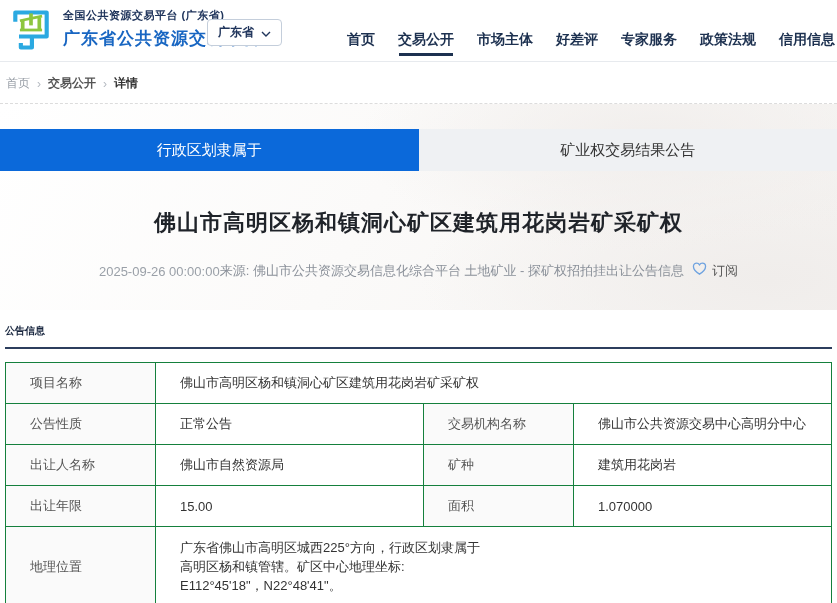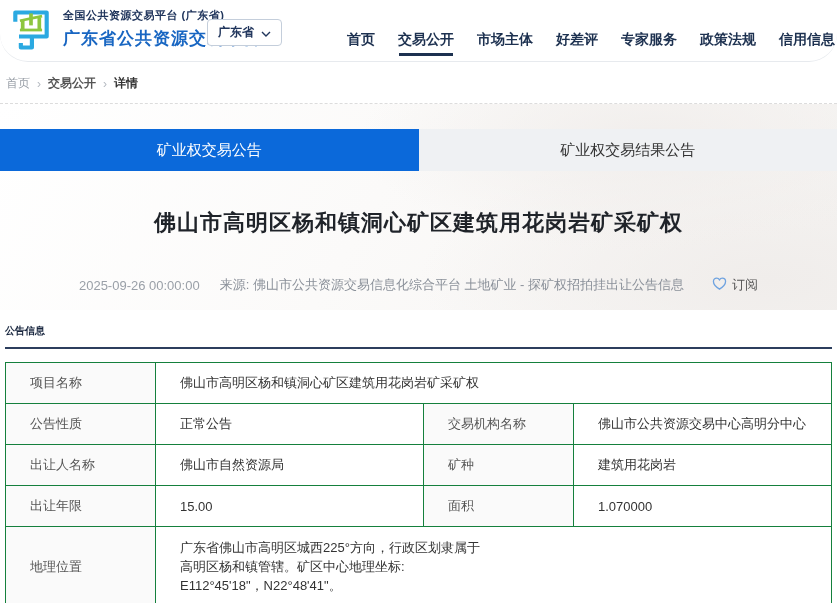--- a/index.html
+++ b/index.html
@@ -1,20 +1,20 @@
 <!DOCTYPE html>
 <html><head>
 <meta charset="utf-8">
 <style>
   * { margin:0; padding:0; box-sizing:border-box; }
   html,body { width:837px; height:603px; overflow:hidden; background:#fff;
     font-family:"Liberation Sans","DejaVu Sans",sans-serif; }
 
   
-  .header { position:relative; height:62px; background:#fff; border-bottom:1px solid #e7eaee;border-radius:28px; }
+  .header { position:relative; height:62px; background:#fff; border-bottom:1px solid #e7eaee; }
   .logo-area { position:absolute; left:8px; top:6px; display:flex; align-items:flex-start; gap:9px; cursor:pointer; }
   .title-block { padding-top:2px; }
   .small-title { font-size:11px; font-weight:bold; color:#20355c; letter-spacing:.5px; }
   .main-title { font-size:17px; font-weight:bold; color:#1866c2; margin-top:4px; letter-spacing:1px; }
   .region-btn { position:absolute; left:207px; top:19px; border:1px solid #c4cedb; border-radius:4px;
     padding:4px 10px; font-size:12px; color:#20355c; display:flex; align-items:center; gap:7px;
     background:#fff; cursor:pointer; font-weight:bold;text-align:center; }
   .auth-row { position:absolute; right:3px; top:5px; display:flex; gap:10px; }
   .auth-btn { border:1px solid #d9dde3; border-radius:2px; padding:4px 11px; font-size:12px; color:#333;
     display:flex; align-items:center; gap:6px; background:#fff; cursor:pointer; }
@@ -33,24 +33,24 @@
   
   .banner { height:206px; background:
       radial-gradient(420px 160px at 78% 18%, #f1eeec 0%, rgba(241,238,236,0) 70%),
       radial-gradient(500px 200px at 92% 85%, #f0edeb 0%, rgba(240,237,235,0) 70%),
       linear-gradient(120deg,#ffffff 0%,#fbfaf9 45%,#f5f3f1 100%); }
   .tabs { display:flex; padding-top:25px; }
   .tab { width:50%; height:42px; line-height:42px; text-align:center; font-size:15px; cursor:pointer; }
   .tab.active { background:#0b69da; color:#fff; }
   .tab.inactive { background:#eff1f3; color:#333; }
   .banner-title { text-align:center; margin-top:37px; font-size:22px; font-weight:bold; color:#1f2329; letter-spacing:1px; }
-  .banner-meta { margin-top:38px; display:flex; justify-content:center; align-items:center; gap:20px; font-size:13px; }
+  .banner-meta { margin-top:24px; display:flex; justify-content:center; align-items:center; gap:0; font-size:13px; }
   .meta-date { color:#9aa0a8; }
   .meta-source { color:#8a9099; }
-  .subscribe { display:flex; align-items:center; gap:5px; color:#555; cursor:pointer; margin-left:8px; }
+  .subscribe { display:flex; align-items:flex-start; gap:5px; color:#555; cursor:pointer; margin-left:8px; }
 
   
   .section { padding:0 5px; }
   .section-title { font-size:10px; font-weight:bold; color:#16243d; padding:14px 0 9px; border-bottom:2px solid #2c3e5d; }
   table.info { width:100%; border-collapse:collapse; margin-top:13px; font-size:13px; }
   table.info td { border:1px solid #15803d; padding:11px 10px 11px 24px; vertical-align:middle; }
   td.lbl { background:#fafafa; color:#555; }
   td.val { color:#333; background:#fff; }
   .geo-line { line-height:19px; }
 </style>
@@ -99,21 +99,21 @@
 <div class="breadcrumb">
   <span class="crumb-first">首页</span>
   <span class="crumb-sep">›</span>
   <span class="crumb-mid">交易公开</span>
   <span class="crumb-sep">›</span>
   <span class="crumb-last">详情</span>
 </div>
 
 <div class="banner">
   <div class="tabs">
-    <div class="tab active">矿业权交易公告</div>
+    <div class="tab active">行政区划隶属于</div>
     <div class="tab inactive">矿业权交易结果公告</div>
   </div>
   <div class="banner-title">佛山市高明区杨和镇洞心矿区建筑用花岗岩矿采矿权</div>
   <div class="banner-meta">
     <span class="meta-date">2025-09-26 00:00:00</span>
     <span class="meta-source">来源: 佛山市公共资源交易信息化综合平台 土地矿业 - 探矿权招拍挂出让公告信息</span>
     <span class="subscribe">
       <span>
         <svg width="15" height="14" viewBox="0 0 16 15">
             <path d="M8 13 C8 13 1.5 9 1.5 4.8 C1.5 2.6 3.2 1.3 5 1.3 C6.3 1.3 7.4 2 8 3 C8.6 2 9.7 1.3 11 1.3 C12.8 1.3 14.5 2.6 14.5 4.8 C14.5 9 8 13 8 13 Z" fill="none" stroke="#6fa3e0" stroke-width="1.4"></path>

